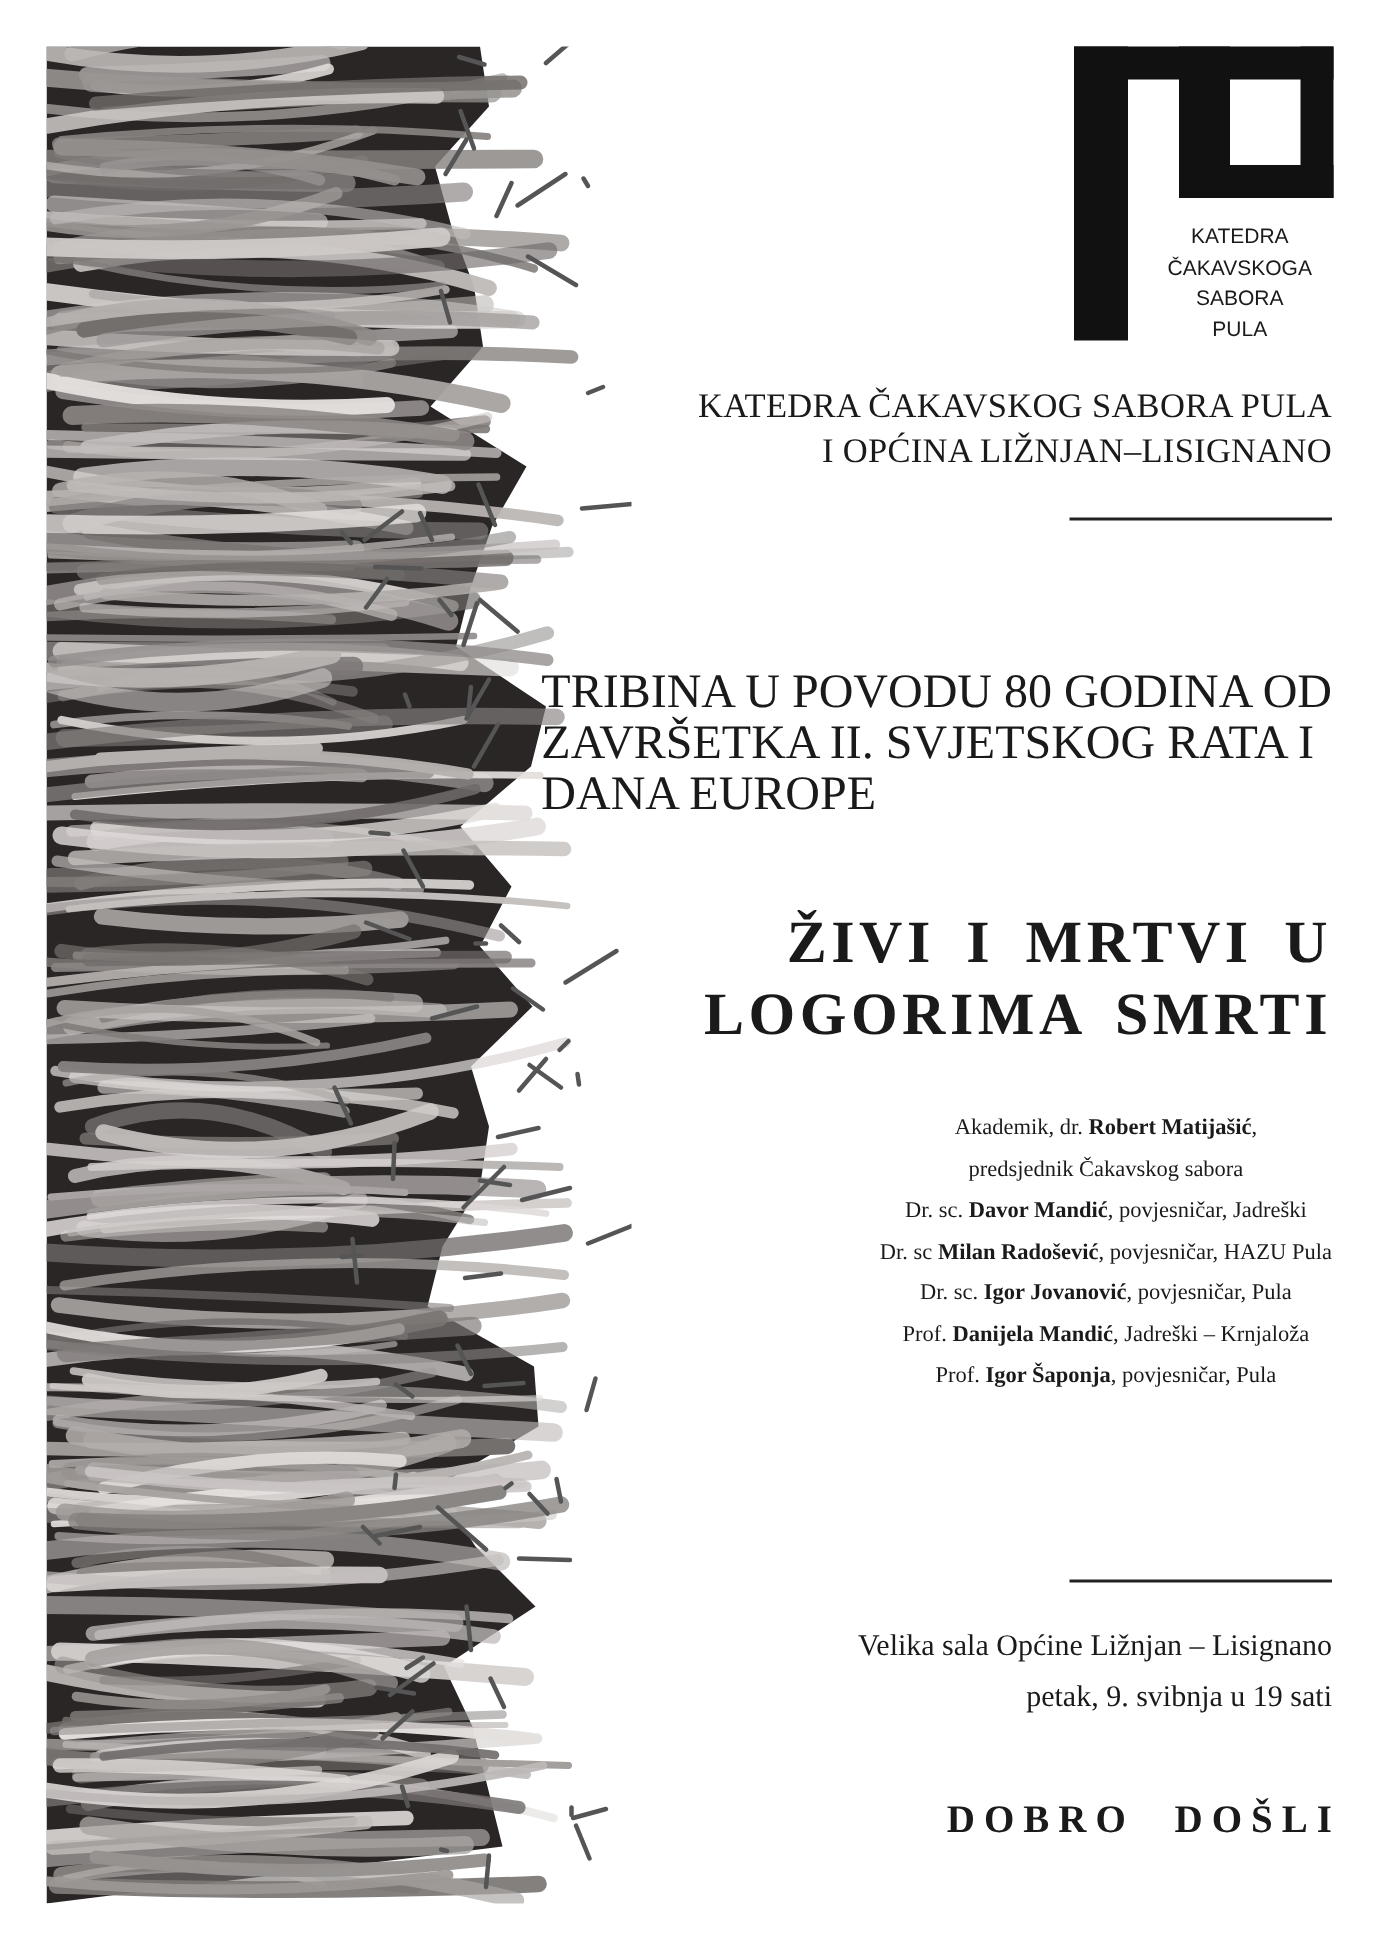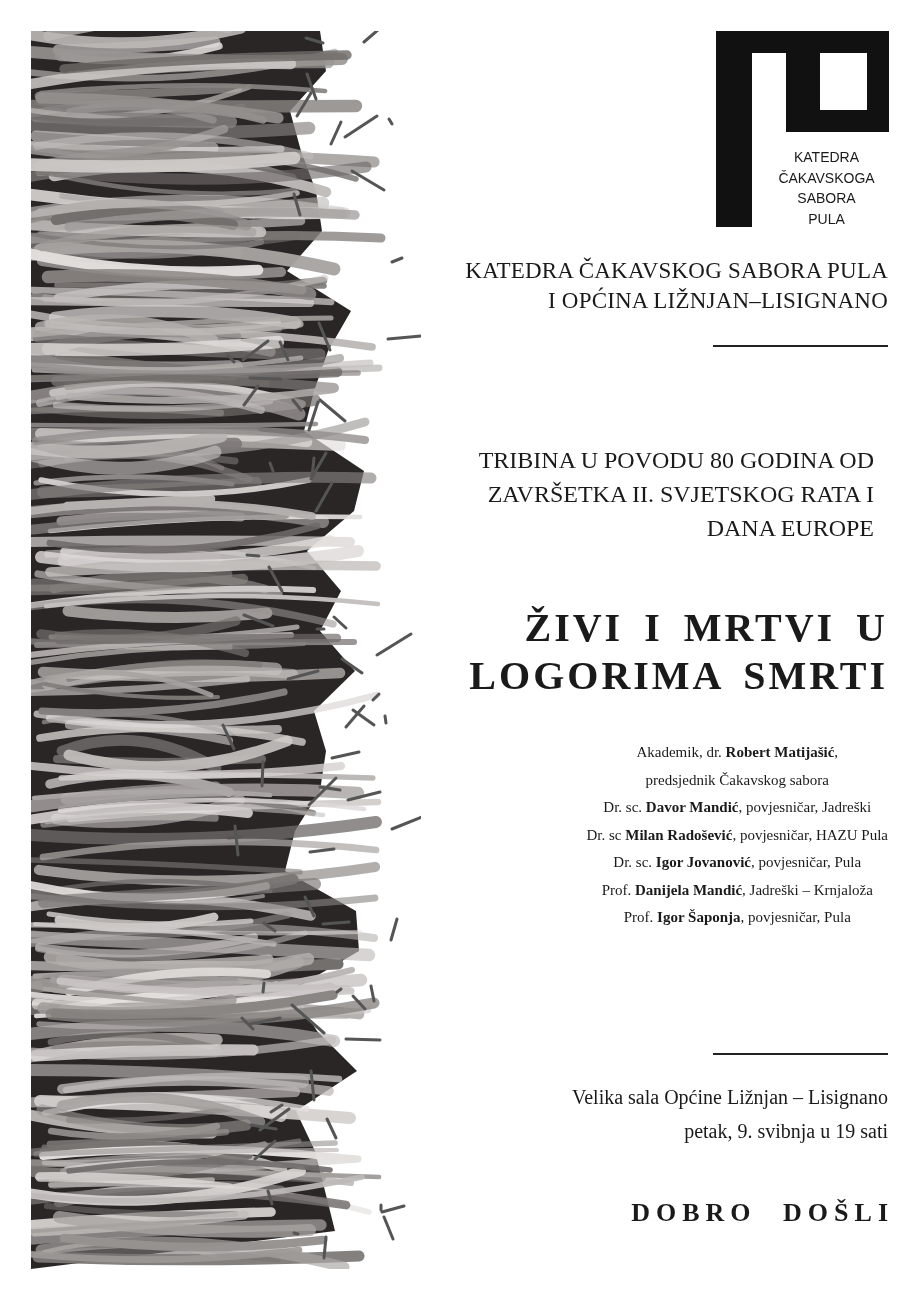--- a/index.html
+++ b/index.html
@@ -15,21 +15,21 @@
   .logo .bar-mid { position: absolute; left: 70px; top: 79px; width: 103px; height: 22px; background: #111; }
   .logo .bar-inner-left { position: absolute; left: 70px; top: 0; width: 34px; height: 101px; background: #111; }
   .logo-text { position: absolute; left: 48px; top: 116px; width: 125px; text-align: center;
                font-family: "Liberation Sans", "DejaVu Sans", sans-serif; font-size: 14px; line-height: 20.5px; color: #1a1a1a; }
 
   .org { position: absolute; right: 31px; top: 256px; text-align: right; font-size: 23px; line-height: 30px; letter-spacing: 0.2px; margin-left: 48px; }
   .rule { position: absolute; right: 31px; height: 2px; background: #222; width: 175px; }
   .rule.r1 { top: 345px; }
   .rule.r2 { top: 1053px; }
 
-  .subtitle { position: absolute; right: 45px; top: 443px; text-align: right; font-size: 24px; line-height: 34px; }
+  .subtitle { position: absolute; right: 31px; top: 443px; font-size: 32px; line-height: 34px; }
   .title { position: absolute; right: 31px; top: 604px; text-align: right; font-size: 40px; line-height: 48px;
            font-weight: bold; letter-spacing: 3px; word-spacing: 8px; }
   .speakers { position: absolute; right: 31px; top: 739px; text-align: center; font-size: 15px; line-height: 27.5px; }
   .speakers b { font-weight: bold; }
   .venue { position: absolute; right: 31px; top: 1080px; text-align: right; font-size: 20px; line-height: 34px; }
   .welcome { position: absolute; right: 31px; top: 1198px; text-align: right; font-size: 26px; font-weight: bold;
              letter-spacing: 6px; word-spacing: 14px; margin-right: -6px; }
 </style>
 </head>
 <body>

